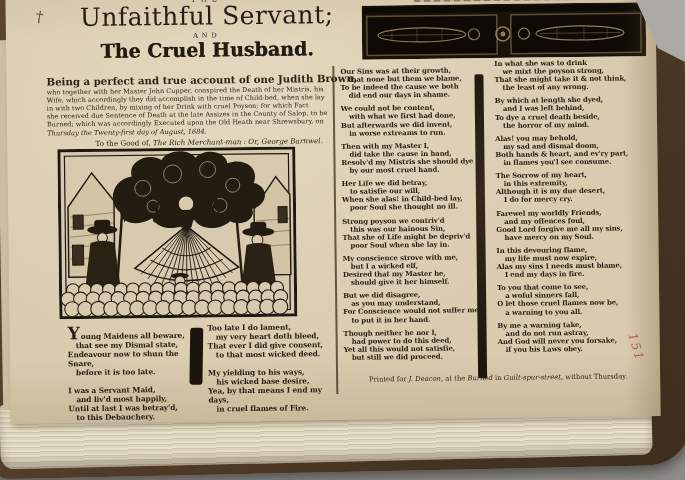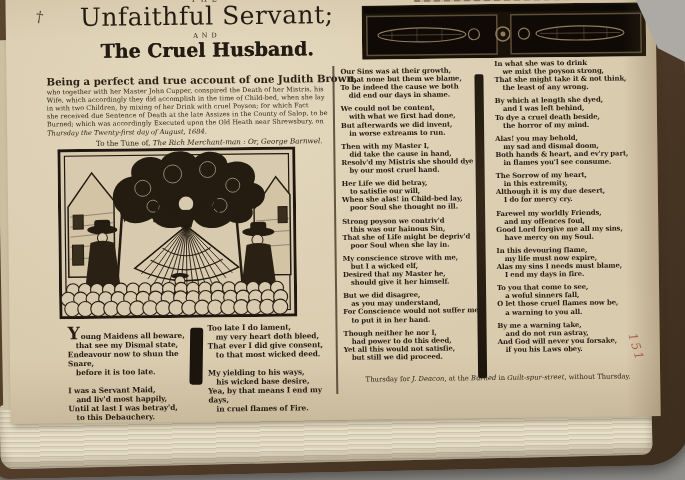--- a/index.html
+++ b/index.html
@@ -99,21 +99,21 @@
     <div class="intro">
       <div class="lead"><span>Being a perfect and true account of one </span><span class="name">Judith Brown</span><span>,</span></div>
       <div class="ilines">
           <div class="iline">who together with her Master John Cupper, conspired the Death of her Mistris, his</div>
           <div class="iline">Wife, which accordingly they did accomplish in the time of Child-bed, when she lay</div>
           <div class="iline">in with two Children, by mixing of her Drink with cruel Poyson; for which Fact</div>
           <div class="iline">she received due Sentence of Death at the late Assizes in the County of Salop, to be</div>
           <div class="iline">Burned; which was accordingly Executed upon the Old Heath near Shrewsbury, on</div>
         </div>
       <div class="dateline">Thursday the Twenty-first day of August, 1684.</div>
-      <div class="tuneline"><span>To the Tune of, </span><span class="it">The Rich Merchant-man : Or, George Barnwel.</span></div>
+      <div class="tuneline"><span>To the Good of, </span><span class="it">The Rich Merchant-man : Or, George Barnwel.</span></div>
     </div>
 
     <svg class="woodcut" viewBox="0 0 238 170">
       <rect x="1.5" y="1.5" width="235" height="167" fill="#d8caae" stroke="#1f1810" stroke-width="3"></rect>
       <rect x="7" y="7" width="224" height="156" fill="none" stroke="#1f1810" stroke-width="1.2"></rect>
 
       <g stroke="#241d12" fill="#d3c4a6">
         <polygon points="10,58 34,24 56,52 56,128 10,128" stroke-width="1.5"></polygon>
         <line x1="12" y1="68" x2="55" y2="64" stroke-width=".6" opacity=".6"></line>
         <line x1="12" y1="78" x2="55" y2="74" stroke-width=".6" opacity=".6"></line>
@@ -381,21 +381,21 @@
           <div class="vline ind">a warning to you all.</div>
         </div>
         <div class="stanza">
           <div class="vline">By me a warning take,</div>
           <div class="vline ind">and do not run astray,</div>
           <div class="vline">And God will never you forsake,</div>
           <div class="vline ind">if you his Laws obey.</div>
         </div>
       </div>
 
-    <div class="imprint"><span>Thursday for </span><span class="it">J. Deacon</span><span>, at the </span><span class="it">Burned</span><span> in </span><span class="it">Guilt-spur-street</span><span>, without Thursday.</span></div>
+    <div class="imprint"><span>Printed for </span><span class="it">J. Deacon</span><span>, at the </span><span class="it">Burned</span><span> in </span><span class="it">Guilt-spur-street</span><span>, without Thursday.</span></div>
 
     <div class="smudge s2"></div>
 
     <svg class="effigy" viewBox="0 0 284 54">
       <rect width="284" height="54" fill="#181209"></rect>
       <rect x="2" y="2" width="280" height="6" fill="#0d0905"></rect>
       <rect x="5" y="11" width="130" height="39" fill="#0f0a06" stroke="#5e4f39" stroke-width="1.5"></rect>
       <g stroke="#8f7c5c" fill="none" stroke-width="1.2">
         <ellipse cx="60" cy="30" rx="44" ry="7"></ellipse>
         <circle cx="112" cy="30" r="5.5"></circle>

